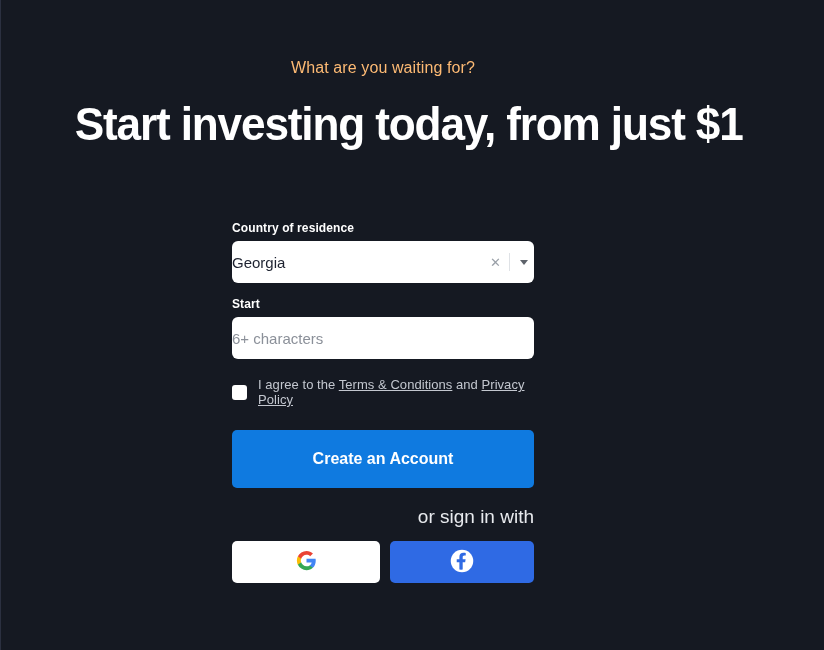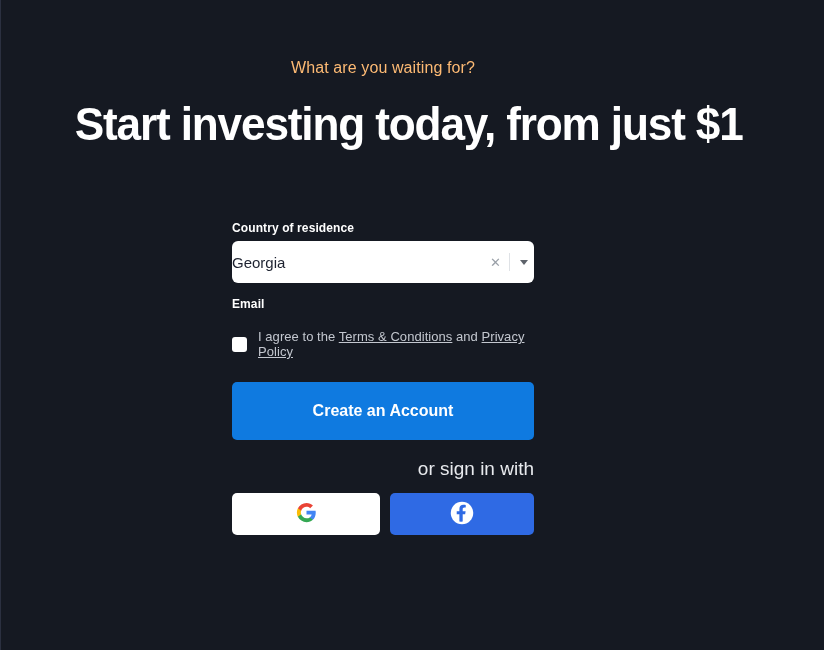--- a/index.html
+++ b/index.html
@@ -199,22 +199,25 @@
     <span class="input-value">Georgia</span>
     <span class="select-icons">
       <span class="clear-x">✕</span>
       <span class="divider-v"></span>
       <span class="caret-wrap">
           <span class="caret"></span>
         </span>
     </span>
   </div>
 
-  <div class="field-label sp">Email</div>
-
+  <div class="field-label sp">Start</div>
+
+  <div class="input-box">
+    <span class="input-placeholder">6+ characters</span>
+  </div>
 
   <div class="terms-row">
     <span class="checkbox"></span>
     <span class="terms-text"><span>I agree to the </span><a href="#">Terms &amp; Conditions</a><span> and </span><a href="#">Privacy Policy</a></span>
   </div>
 
   <button class="cta">Create an Account</button>
 
   <div class="or-text">or sign in with</div>
 

